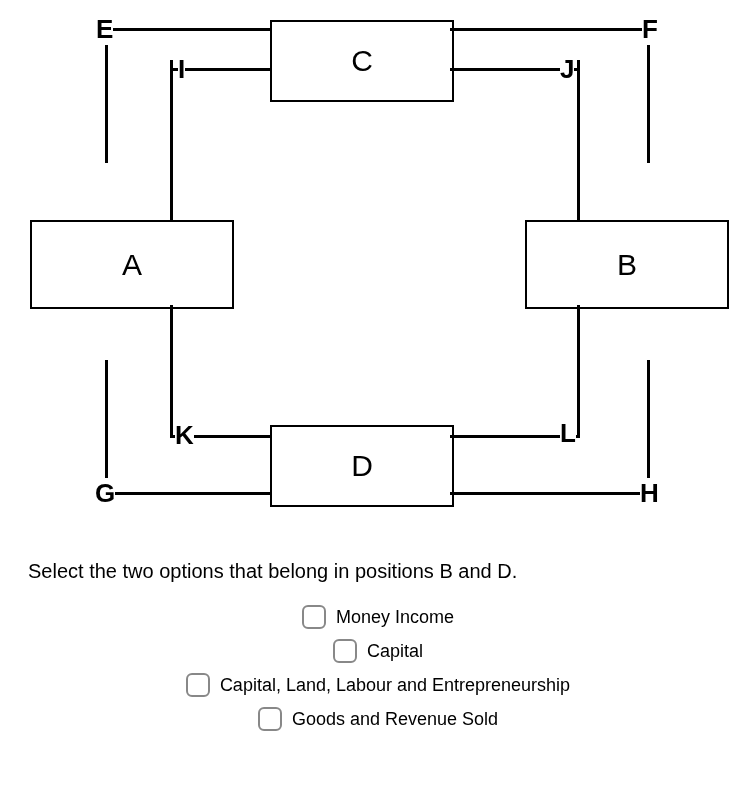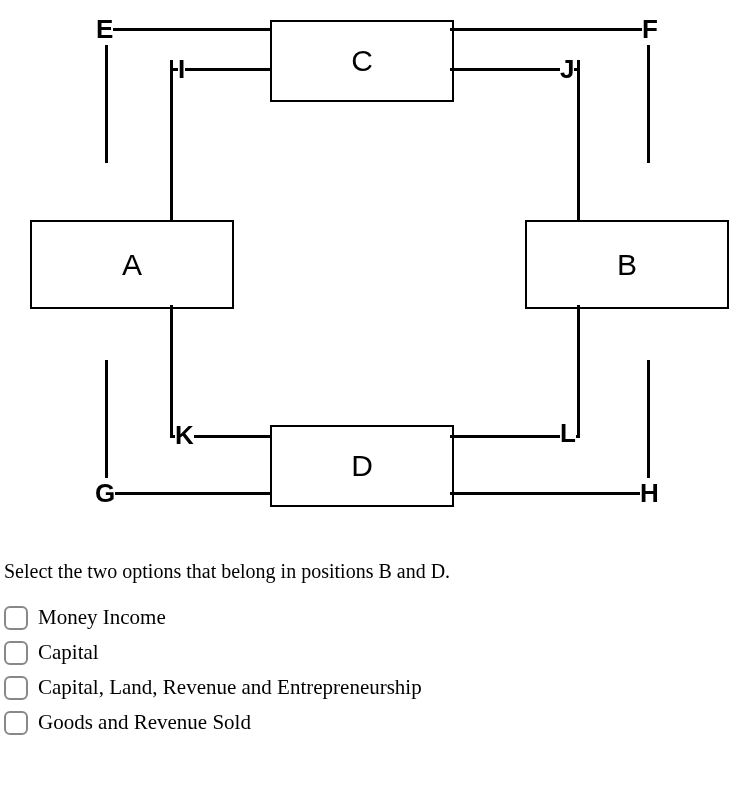--- a/index.html
+++ b/index.html
@@ -37,39 +37,39 @@
     font-size: 26px;
     font-weight: 700;
     background: #fff;
   }
   .flow-line {
     position: absolute;
     background: #000;
   }
   .question-block {
     position: absolute;
-    left: 4px;
+    left: 28px;
     top: 560px;
     width: 700px;
-    font-family: Liberation Serif, serif;
   }
   .question-text {
     font-size: 20px;
     margin-bottom: 22px;
   }
   .options {
     display: flex;
     flex-direction: column;
     gap: 10px;
   }
   .option {
     display: flex;
     align-items: center;
     gap: 10px;
-    font-size: 21px;
+    font-size: 18px;
+    justify-content: center;
   }
   .checkbox {
     width: 20px;
     height: 20px;
     border: 2px solid #888;
     border-radius: 6px;
     background: #fff;
     flex: 0 0 auto;
   }
 </style>
@@ -141,21 +141,21 @@
       </label>
 
 
       <label class="option">
         <span class="checkbox"></span>
         <span>Capital</span>
       </label>
 
       <label class="option">
         <span class="checkbox"></span>
-        <span>Capital, Land, Revenue and Entrepreneurship</span>
+        <span>Capital, Land, Labour and Entrepreneurship</span>
       </label>
 
       <label class="option">
         <span class="checkbox"></span>
         <span>Goods and Revenue Sold</span>
       </label>
 
     </div>
   </div>
 

